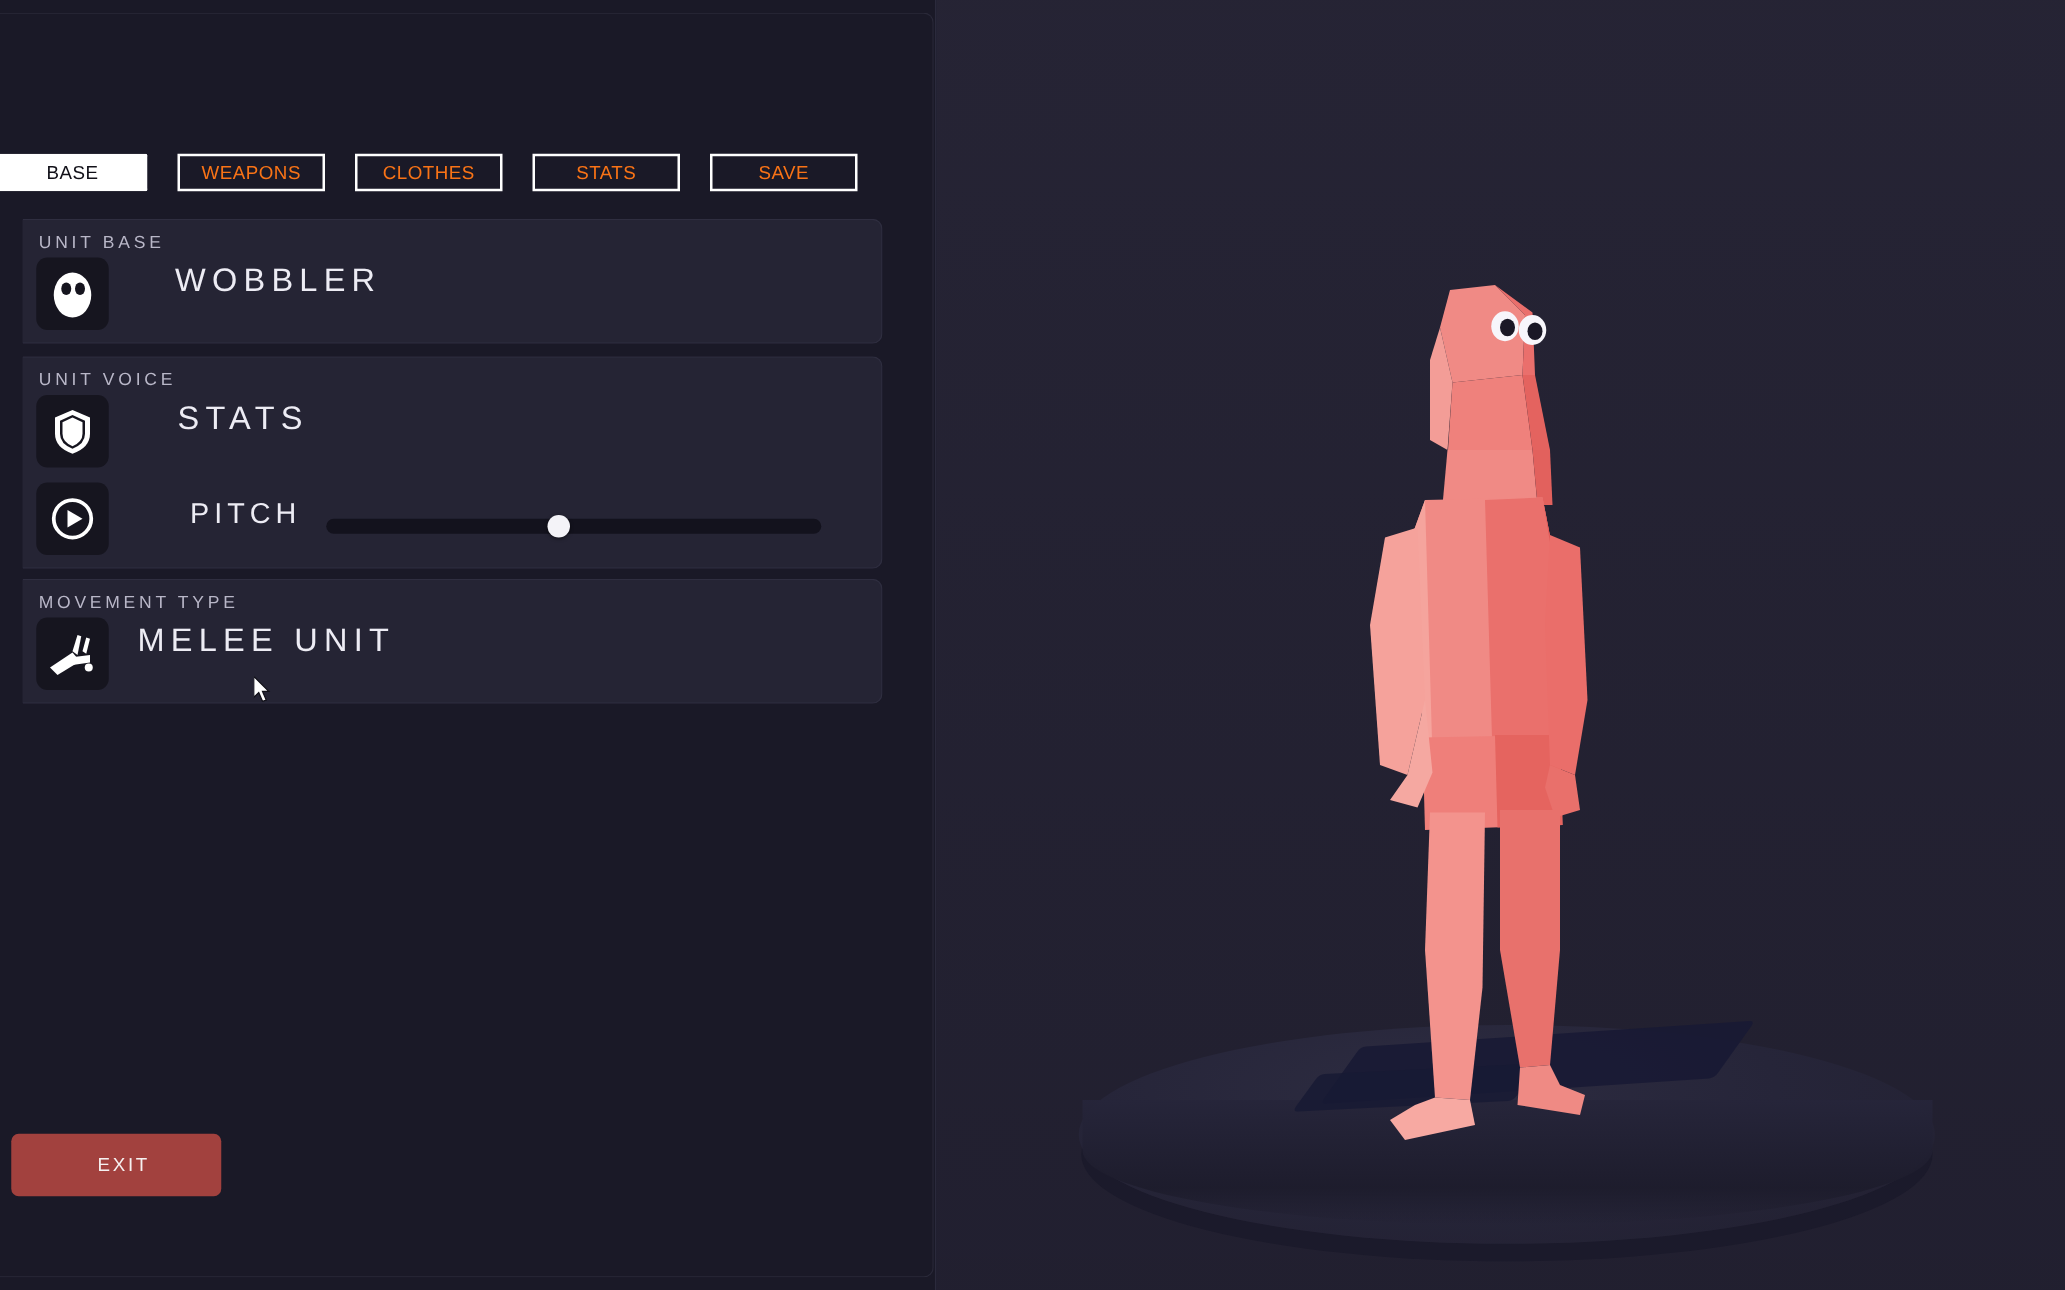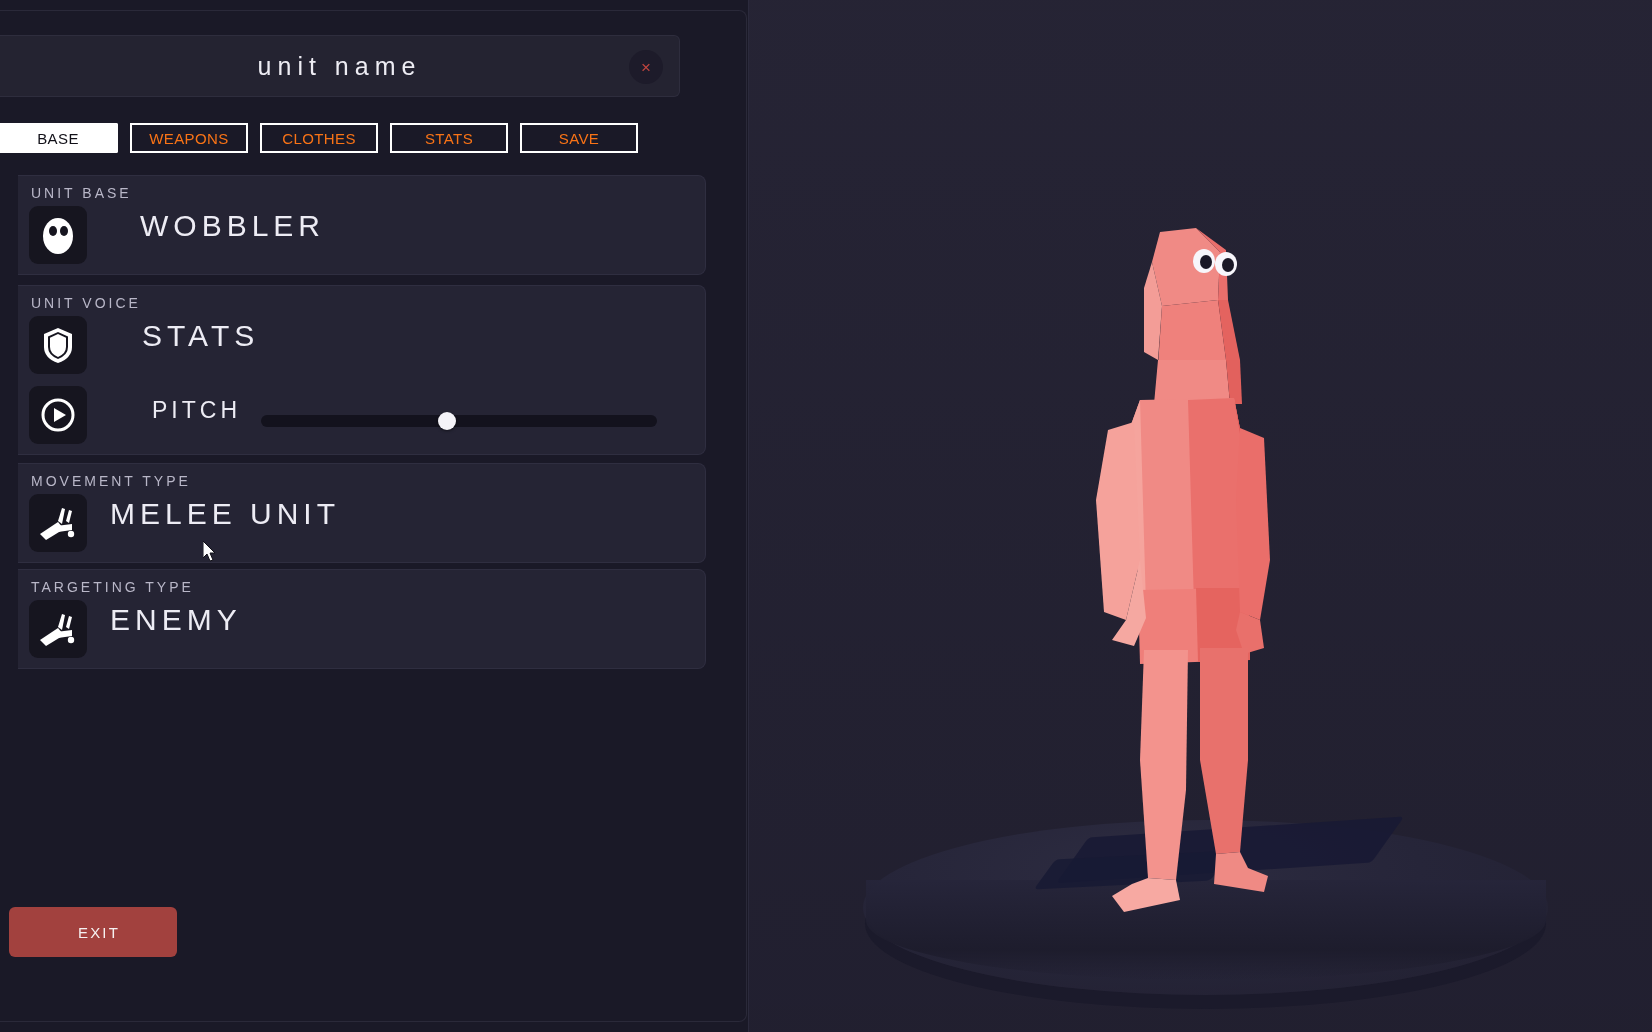--- a/index.html
+++ b/index.html
@@ -118,21 +118,21 @@
     color: #c0453f;
     font-size: 17px;
     cursor: pointer;
     display: flex; align-items: center; justify-content: center;
     line-height: 1;
   }
 
   #tabs {
     position: absolute;
     left: 0; top: 112px;
-    display: flex; align-items: center; gap: 12px;
+    display: flex; align-items: center; gap: 24px;
   }
   .tab {
     height: 30px;
     min-width: 118px;
     padding: 0 14px;
     background: transparent;
     border: 2px solid #ffffff;
     color: #f97316;
     font-size: 15px;
     letter-spacing: .4px;
@@ -168,21 +168,21 @@
   .row-icon {
     position: absolute;
     width: 58px; height: 58px;
     background: #16151f;
     border-radius: 9px;
     display: flex; align-items: center; justify-content: center;
   }
   .row-value {
     position: absolute;
     color: #edecf4;
-    font-size: 30px;
+    font-size: 26px;
     letter-spacing: 5px;
   }
 
   
   .slider-track {
     position: absolute;
     height: 12px;
     background: #13121d;
     border-radius: 6px;
   }
@@ -278,24 +278,20 @@
       <ellipse cx="478" cy="264" rx="11" ry="12" fill="#f7f6fb"></ellipse>
       <ellipse cx="458" cy="262" rx="6" ry="7" fill="#1a1826"></ellipse>
       <ellipse cx="480" cy="265" rx="6" ry="7" fill="#1a1826"></ellipse>
     </svg>
 
   </div>
 
   <div id="panel">
     <div id="panel-inner">
 
-      <div id="name-bar">
-        <input id="unit-name-input" type="text" placeholder="unit name" style="">
-        <button id="close-btn">×</button>
-      </div>
 
       <div id="tabs">
         <button class="tab active">BASE</button>
         <button class="tab">WEAPONS</button>
         <button class="tab">CLOTHES</button>
         <button class="tab">STATS</button>
         <button class="tab">SAVE</button>
       </div>
 
       <div class="card" style="top:164px; height:100px;">
@@ -340,33 +336,20 @@
             <polygon points="2,30 20,18 26,25 8,36" fill="#ffffff"></polygon>
             <polygon points="20,17 24,4 27,5 24,20" fill="#ffffff"></polygon>
             <polygon points="28,17 31,6 34,7 31,19" fill="#ffffff"></polygon>
             <polygon points="18,22 34,20 34,26 20,28" fill="#ffffff"></polygon>
             <circle cx="33" cy="30" r="3.2" fill="#ffffff"></circle>
           </svg>
         </div>
         <div class="row-value" style="left:92px; top:33px;">MELEE UNIT</div>
       </div>
 
-      <div class="card" style="top:558px; height:100px;">
-        <div class="card-label">TARGETING TYPE</div>
-        <div class="row-icon" style="left:11px; top:30px;">
-          <svg width="40" height="38" viewBox="0 0 40 38">
-            <polygon points="2,30 20,18 26,25 8,36" fill="#ffffff"></polygon>
-            <polygon points="20,17 24,4 27,5 24,20" fill="#ffffff"></polygon>
-            <polygon points="28,17 31,6 34,7 31,19" fill="#ffffff"></polygon>
-            <polygon points="18,22 34,20 34,26 20,28" fill="#ffffff"></polygon>
-            <circle cx="33" cy="30" r="3.2" fill="#ffffff"></circle>
-          </svg>
-        </div>
-        <div class="row-value" style="left:92px; top:33px;">ENEMY</div>
-      </div>
 
 
       <button id="exit-btn" style="background: rgb(162, 65, 62); padding-left: 12px;">EXIT</button>
     </div>
   </div>
 
   <svg id="cursor" viewBox="0 0 14 22">
     <polygon points="0,0 0,17 4,13 7,20 10,19 7,12 12,12" fill="#ffffff" stroke="#111018" stroke-width="1"></polygon>
   </svg>
 </div>

